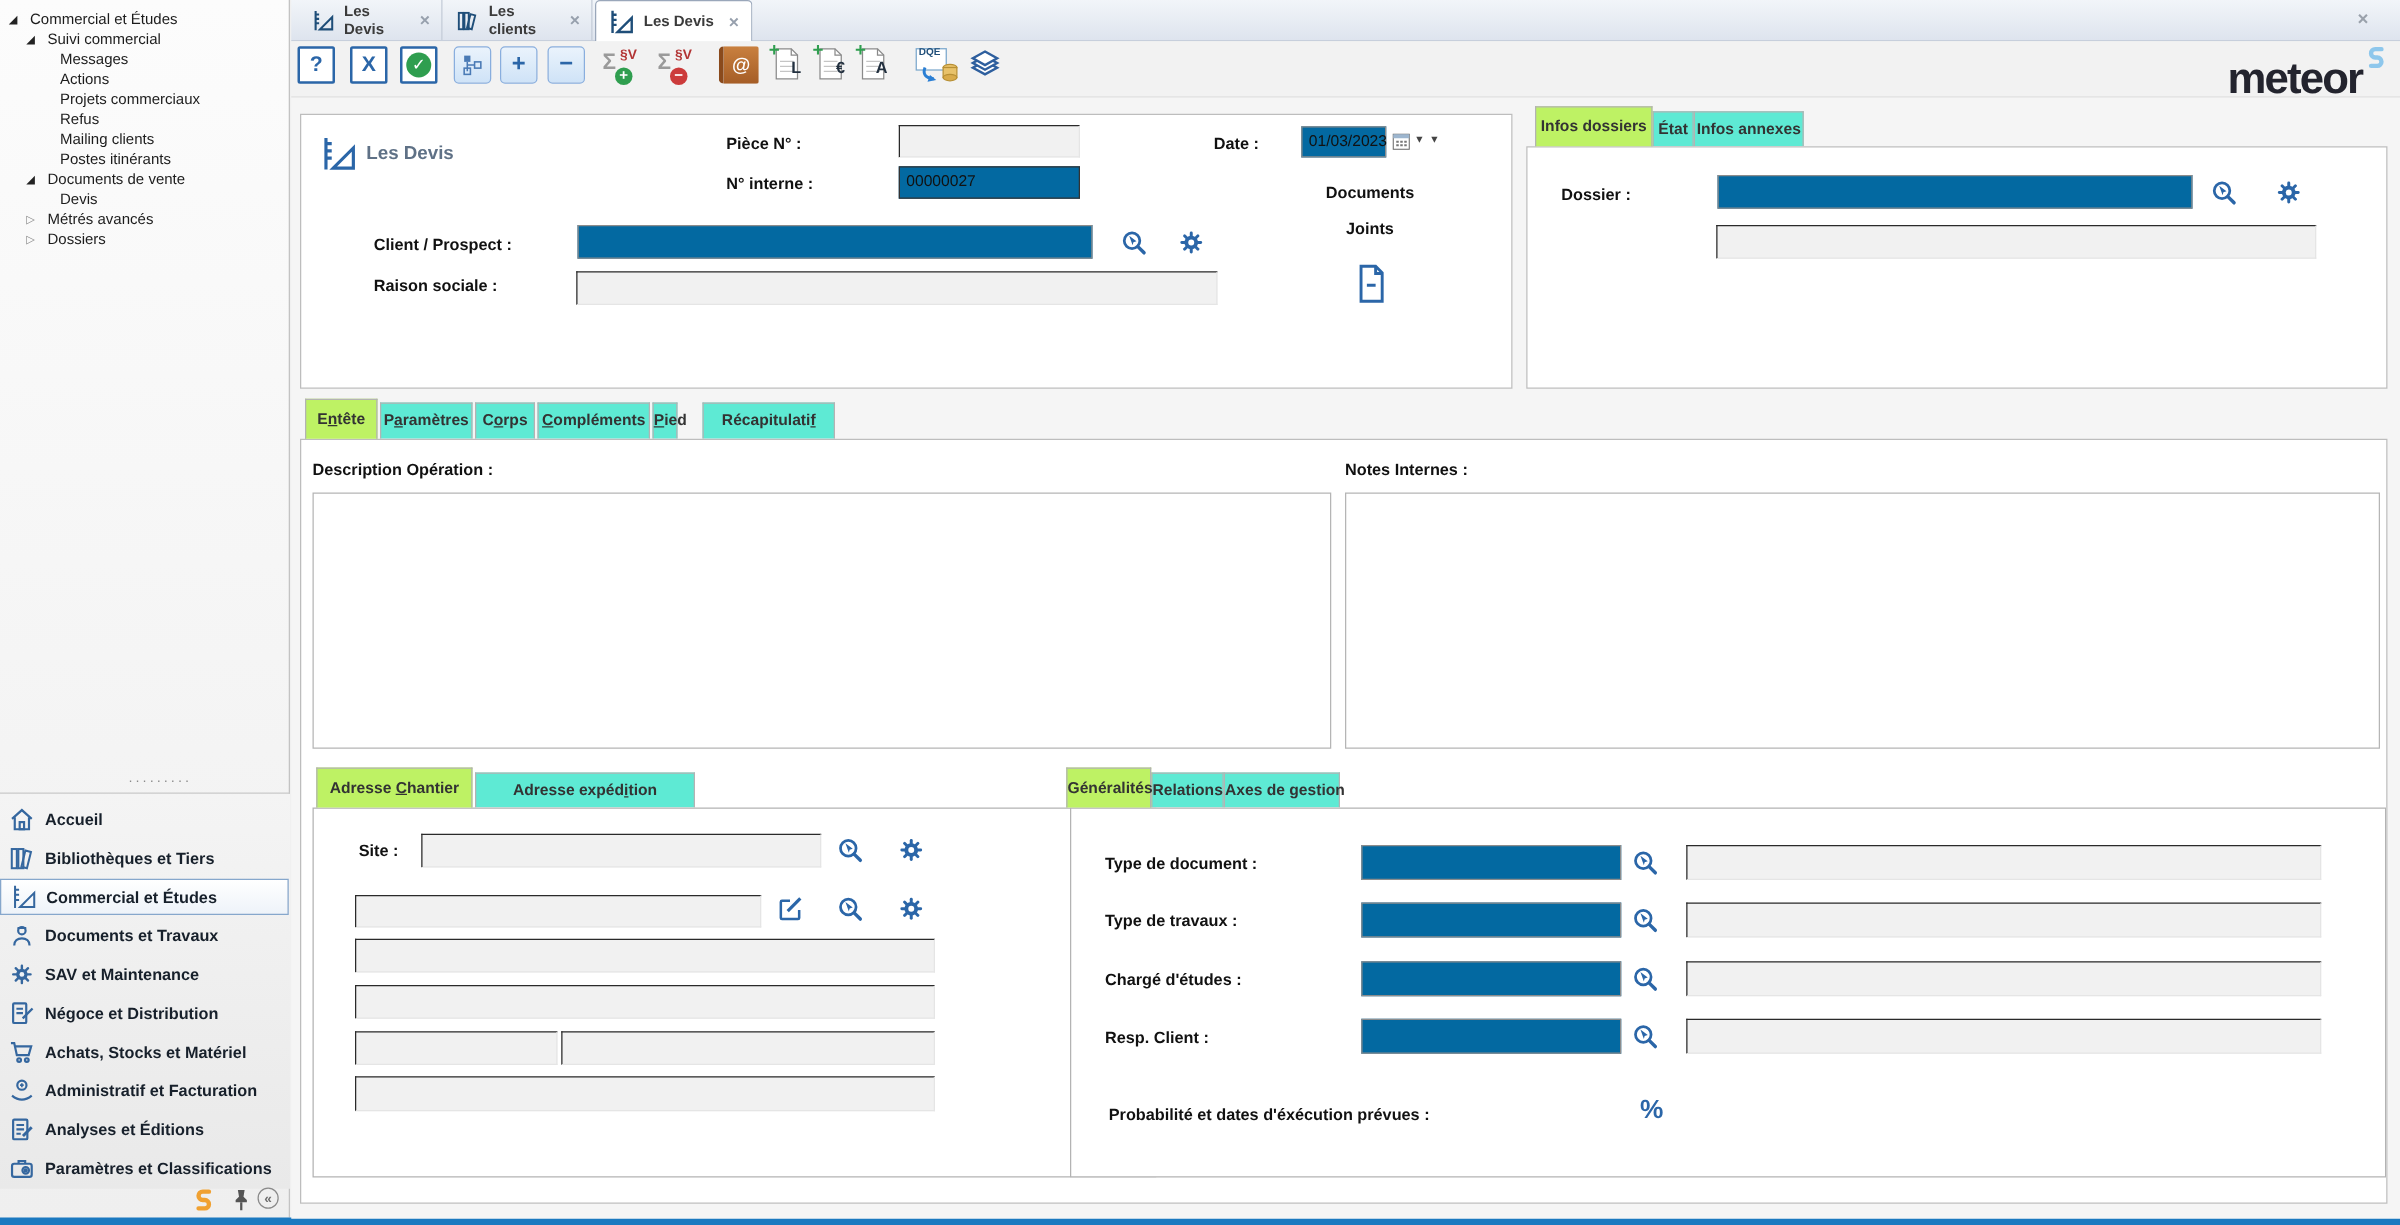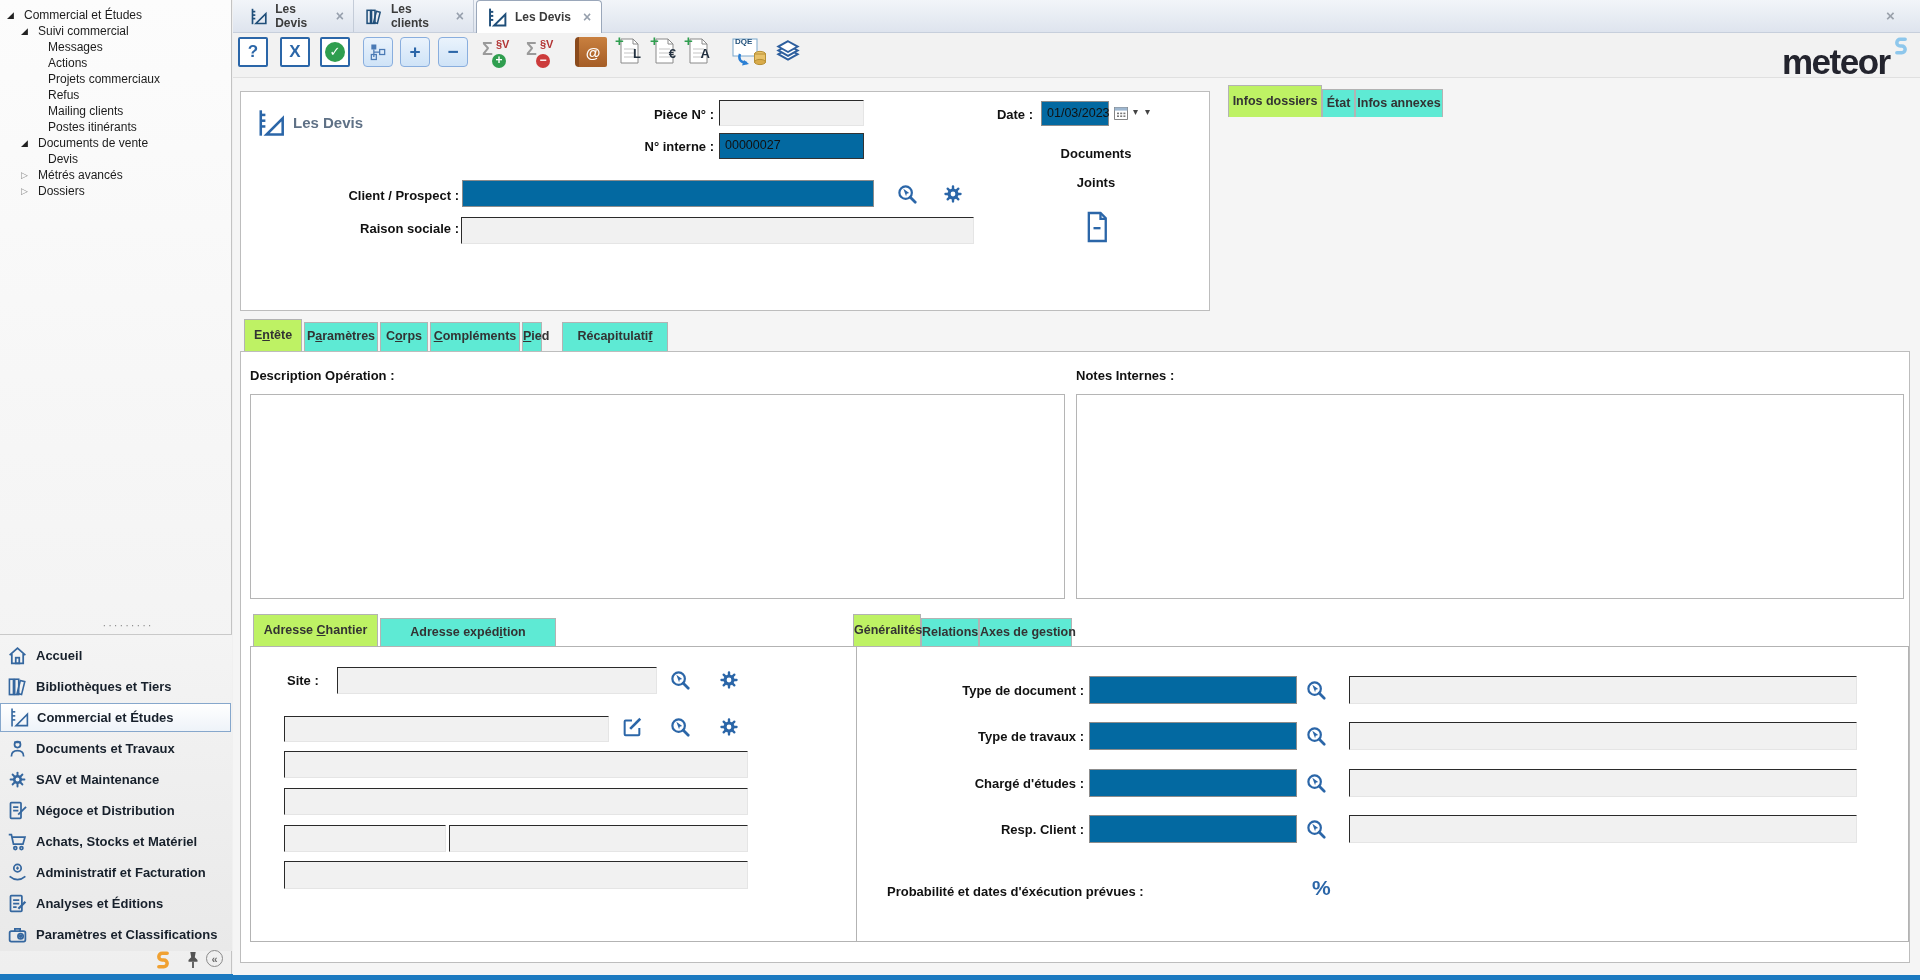--- a/index.html
+++ b/index.html
@@ -56,21 +56,21 @@
 
   
   #logo{position:absolute;left:1782px;top:36px;white-space:nowrap;}
   #logo .ltext{font-size:35px;font-weight:800;color:#23242e;letter-spacing:-1.5px;}
   #logo svg{vertical-align:18px;margin-left:1px;}
 
   
   #workspace{position:absolute;left:233px;top:77px;width:1687px;height:897px;background:#f5f5f5;border-top:1px solid #e0e0e0;}
   .grpbox{position:absolute;background:#fff;border:1px solid #bdbdbd;box-sizing:border-box;}
   .lbl{position:absolute;font-weight:bold;font-size:13px;color:#111;white-space:nowrap;}
-  .lblr{text-align:right;}
+  .lblr{}
   .field{position:absolute;background:#f1f1f1;border-top:1px solid #2a2a2a;border-left:1px solid #2a2a2a;
     border-right:1px solid #e5e5e5;border-bottom:1px solid #e5e5e5;box-sizing:border-box;}
   .input{position:absolute;background:#0369a1;border:1px solid #8c8c8c;box-sizing:border-box;
     font-size:12.5px;color:#111;padding:4px 5px;}
   .ta{position:absolute;background:#fff;border:1px solid #b5b5b5;box-sizing:border-box;}
   .ic{position:absolute;width:22px;height:22px;}
   .tab-mid{position:absolute;background:#5eead4;border:1px solid #b3b3b3;border-bottom:none;
     font-size:12.5px;font-weight:bold;color:#333;text-align:center;box-sizing:border-box;white-space:nowrap;}
   .tab-mid.active{background:#bef264;z-index:3;}
   .accel{text-decoration:underline;}
@@ -409,20 +409,40 @@
           <circle cx="12" cy="12" r="2.6" fill="#fff"></circle>
         </svg>
 
       <div class="lbl lblr" style="left:58px;top:129px;width:160px">Raison sociale :</div>
       <div class="field" style="left:220px;top:125px;width:513px;height:27px"></div>
     </div>
 
     <div class="tab-mid active" style="left:995px;top:7px;width:94px;height:32px;line-height:30px"><span>Infos dossiers</span></div>
     <div class="tab-mid" style="left:1089px;top:11px;width:33px;height:28px;line-height:26px"><span>État</span></div>
     <div class="tab-mid" style="left:1122px;top:11px;width:88px;height:28px;line-height:26px"><span>Infos annexes</span></div>
+    <div class="grpbox" style="left:988px;top:39px;width:689px;height:194px">
+      <div class="lbl lblr" style="left:27px;top:30px;width:120px">Dossier :</div>
+      <div class="input" style="left:152px;top:22px;width:380px;height:27px"></div>
+      <svg class="ic" style="left:546px;top:25px" viewBox="0 0 24 24">
+          <circle cx="10.5" cy="10.5" r="6.8" fill="none" stroke="#2b66a8" stroke-width="2.4"></circle>
+          <line x1="15.6" y1="15.6" x2="21" y2="21" stroke="#2b66a8" stroke-width="3" stroke-linecap="round"></line>
+          <path d="M8 6.2 L14.4 11 l-2.7 .7 -.7 2.7 z" fill="#2b66a8"></path>
+        </svg>
+      <svg class="ic" style="left:598px;top:25px" viewBox="0 0 24 24">
+          <g fill="#2b66a8">
+            <rect x="10.7" y="2.5" width="2.6" height="19" rx="1.2"></rect>
+            <rect x="10.7" y="2.5" width="2.6" height="19" rx="1.2" transform="rotate(45 12 12)"></rect>
+            <rect x="10.7" y="2.5" width="2.6" height="19" rx="1.2" transform="rotate(90 12 12)"></rect>
+            <rect x="10.7" y="2.5" width="2.6" height="19" rx="1.2" transform="rotate(135 12 12)"></rect>
+            <circle cx="12" cy="12" r="6"></circle>
+          </g>
+          <circle cx="12" cy="12" r="2.6" fill="#fff"></circle>
+        </svg>
+      <div class="field" style="left:151px;top:62px;width:480px;height:27px"></div>
+    </div>
 
     <div class="tab-mid active" style="left:11px;top:241px;width:58px;height:32px;line-height:30px">
       <span>E</span><span class="accel">n</span><span>tête</span>
     </div>
     <div class="tab-mid" style="left:71px;top:244px;width:74px;height:29px;line-height:27px">
       <span>P</span><span class="accel">a</span><span>ramètres</span>
     </div>
     <div class="tab-mid" style="left:147px;top:244px;width:48px;height:29px;line-height:27px">
       <span>C</span><span class="accel">o</span><span>rps</span>
     </div>

